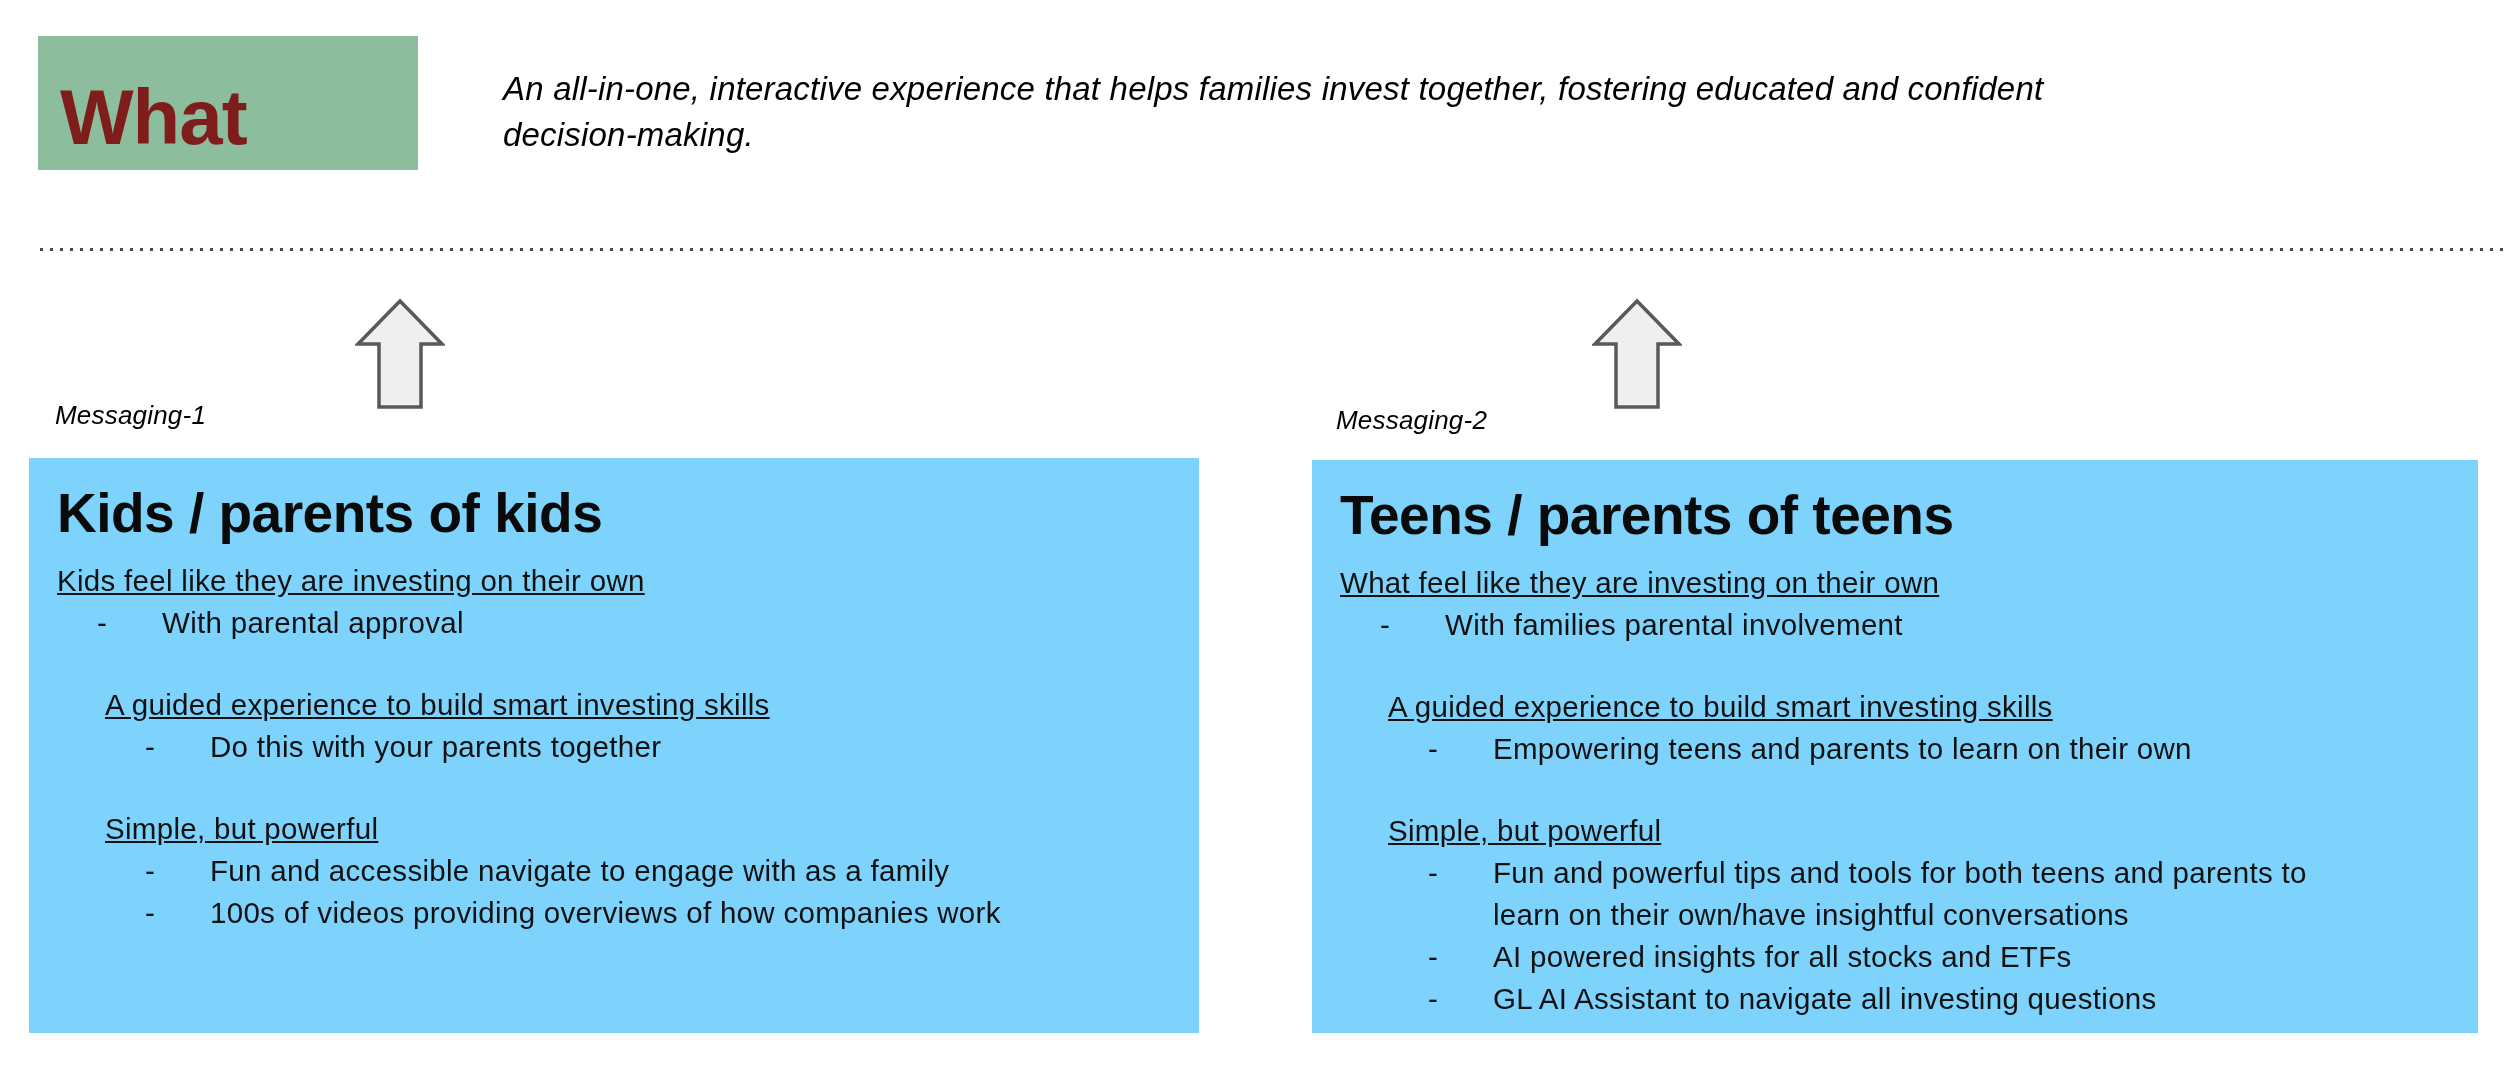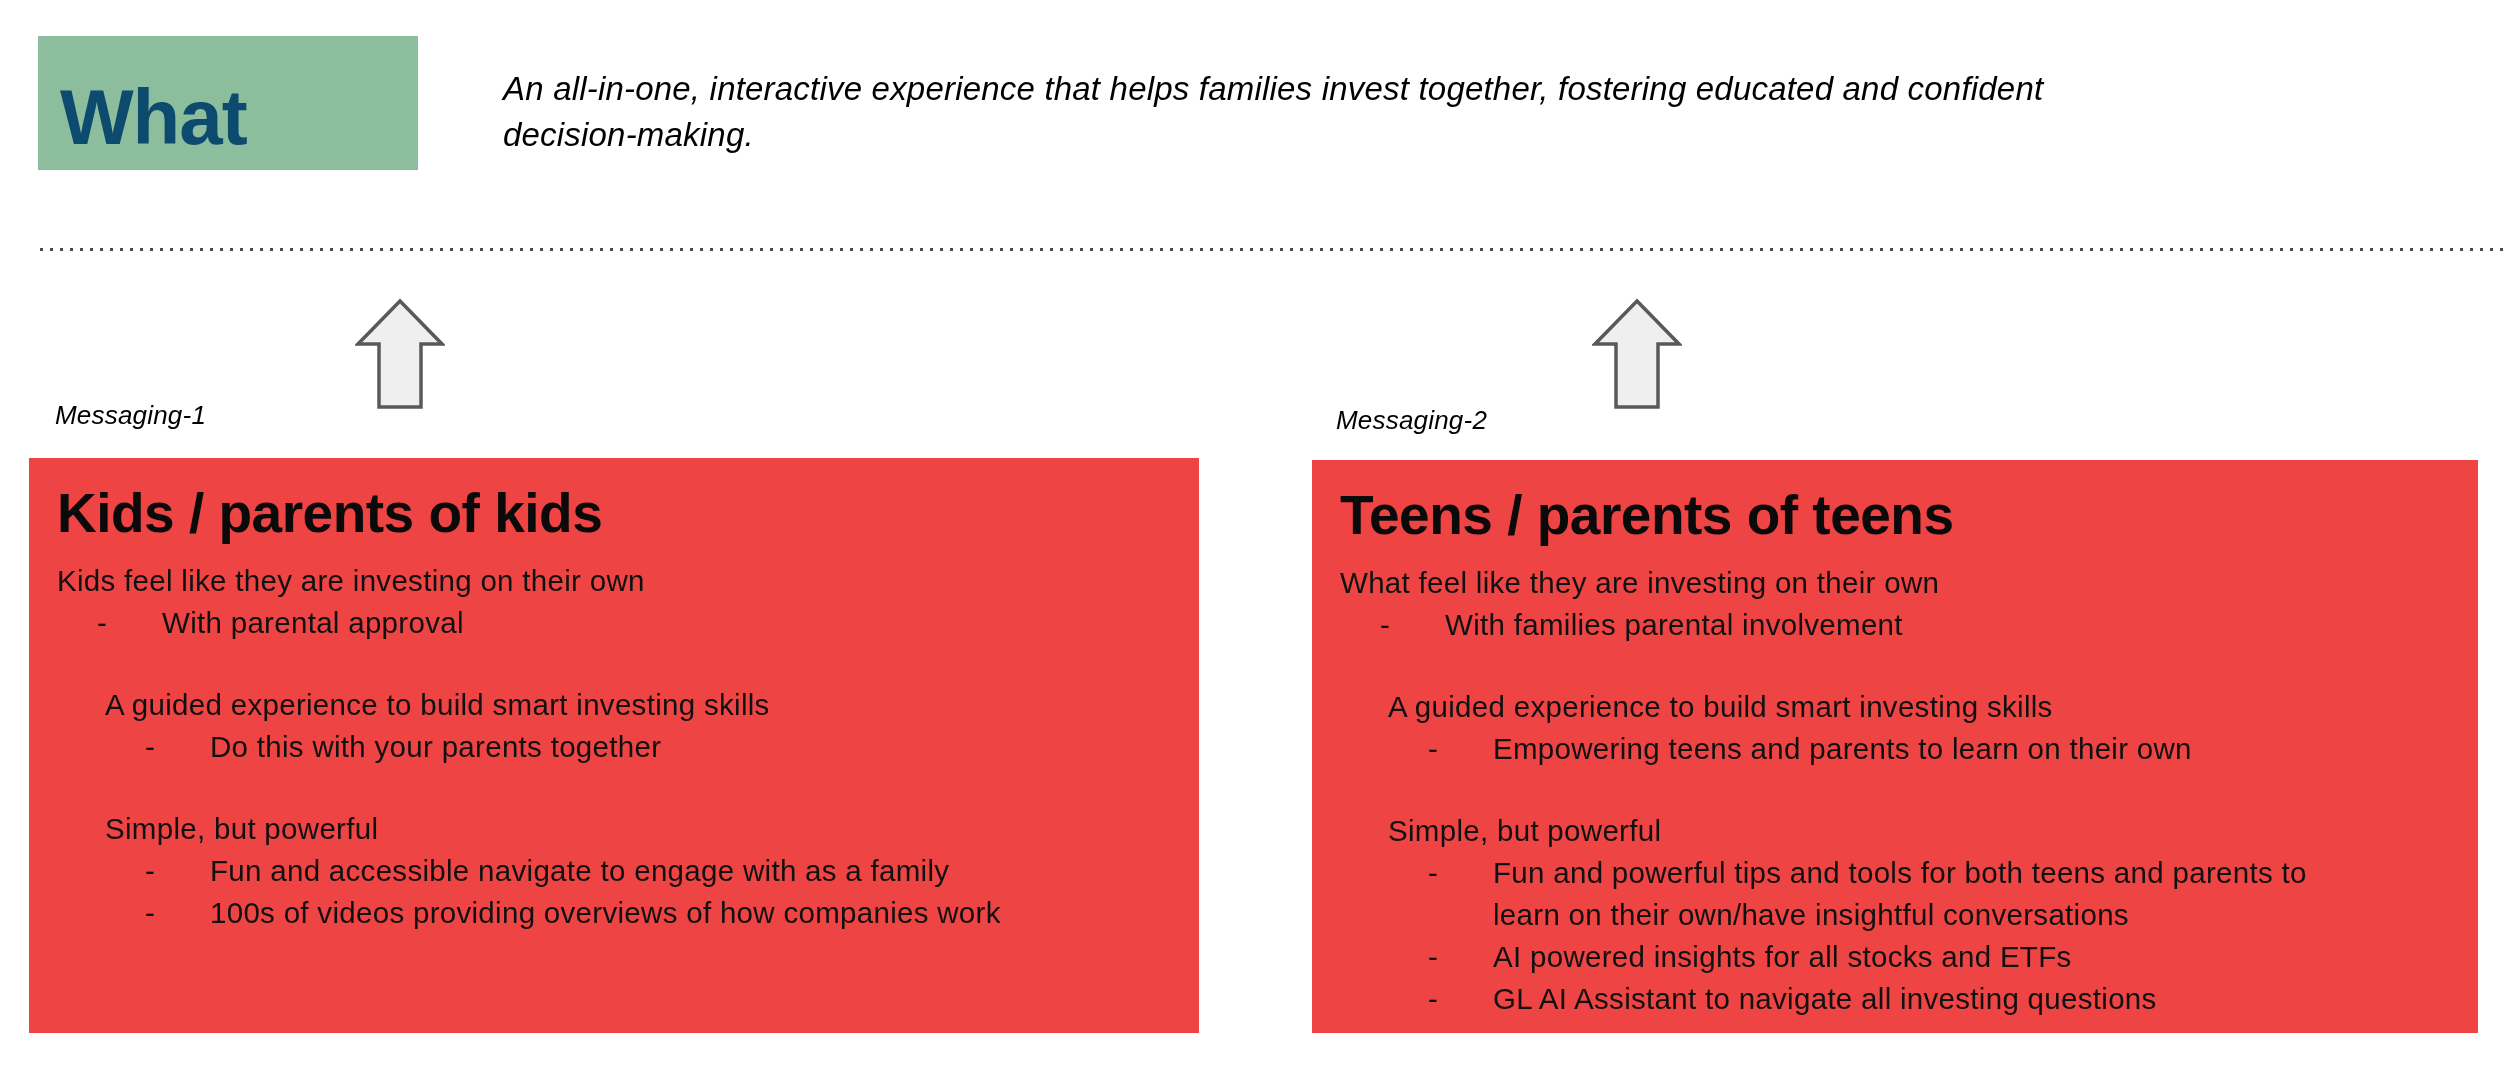--- a/index.html
+++ b/index.html
@@ -13,21 +13,21 @@
   }
   .abs { position: absolute; }
 
   
   .what-box {
     left: 38px; top: 36px; width: 380px; height: 134px;
     background: #8CBD9D;
     display: flex; align-items: center;
   }
   .what-title {
-    font-size: 78px; font-weight: bold; color: #0c4a6e;
+    font-size: 78px; font-weight: bold; color: #7f1d1d;
     padding-left: 22px; letter-spacing: -1px; line-height: 1; margin-top: 28px;
   }
 
   
   .description {
     left: 503px; top: 66px; width: 1760px;
     font-size: 33px; font-style: italic; font-weight: 500;
     line-height: 46px; letter-spacing: 0.2px;
     white-space: pre-line;
   }
@@ -45,34 +45,34 @@
 
   
   .msg-label {
     font-size: 26px; font-style: italic; letter-spacing: 0.2px;
   }
   .msg-1 { left: 55px; top: 400px; }
   .msg-2 { left: 1336px; top: 405px; text-align: center; }
 
   
   .panel {
-    background: #ef4444;
+    background: #7dd3fc;
     padding: 22px 28px 0 28px;
     box-sizing: border-box;
   }
   .panel-kids  { left: 29px;   top: 458px; width: 1170px; height: 575px; }
   .panel-teens { left: 1312px; top: 460px; width: 1166px; height: 573px; }
 
   .panel-title {
     font-size: 55px; font-weight: bold; letter-spacing: -0.5px;
     line-height: 66px; color: #0a0a0a;
   }
   .panel-body { margin-top: 14px; font-size: 29.5px; line-height: 42px; letter-spacing: 0.3px; color: #111; }
   .group + .group { margin-top: 40px; margin-left: 48px; }
-  .lead { white-space: pre-line; }
+  .lead { white-space: pre-line; text-decoration: underline; }
   .bullet { display: flex; padding-left: 40px; }
   .dash { flex: 0 0 65px; }
   .btext { white-space: pre-line; flex: 1 1 auto; }
 </style>
 </head>
 <body>
 
 <div class="abs what-box">
   <div class="what-title">What</div>
 </div>

